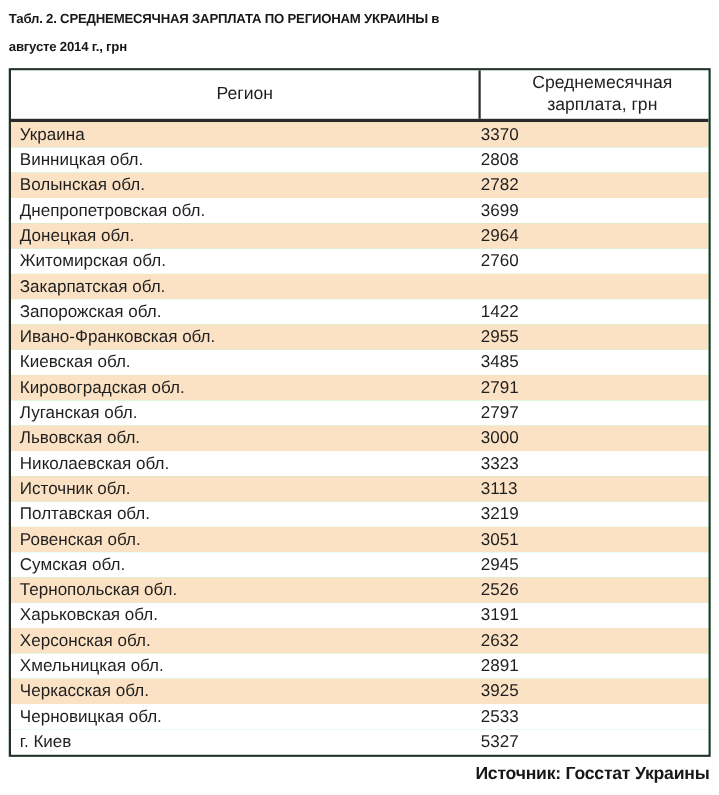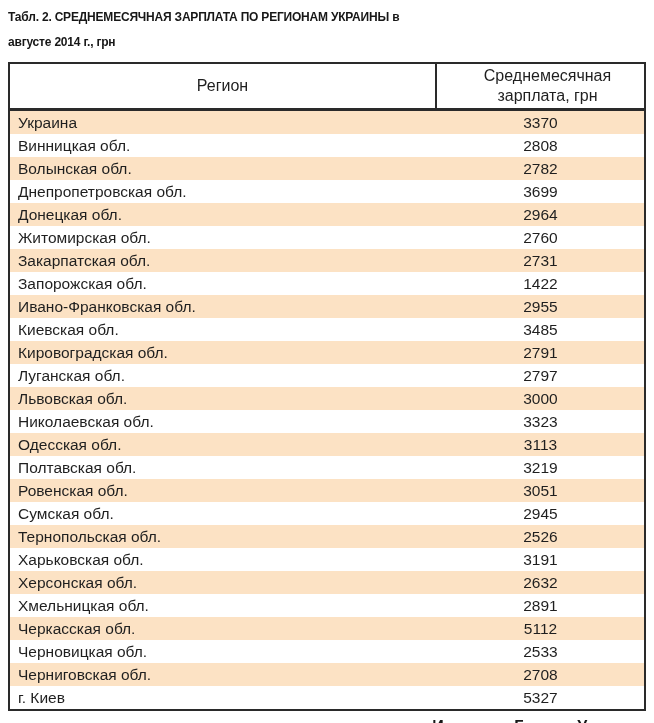--- a/index.html
+++ b/index.html
@@ -52,21 +52,20 @@
   }
   .row.hl { background: #fce2c4; }
   .cell-region {
     flex: 1;
     padding-left: 8px;
     white-space: nowrap;
     overflow: hidden;
   }
   .cell-salary {
     width: 207px;
-    text-align: center;
   }
 
   .source {
     margin-top: 7px;
     text-align: right;
     font-weight: bold;
     font-size: 16px;
     letter-spacing: -0.2px;
     color: #171717;
     padding-right: 1px;
@@ -107,21 +106,20 @@
         <div class="row hl">
     <div class="cell-region">Донецкая обл.</div>
     <div class="cell-salary">2964</div>
   </div>
         <div class="row">
     <div class="cell-region">Житомирская обл.</div>
     <div class="cell-salary">2760</div>
   </div>
         <div class="row hl">
     <div class="cell-region">Закарпатская обл.</div>
-    <div class="cell-salary">2731</div>
   </div>
         <div class="row">
     <div class="cell-region">Запорожская обл.</div>
     <div class="cell-salary">1422</div>
   </div>
         <div class="row hl">
     <div class="cell-region">Ивано-Франковская обл.</div>
     <div class="cell-salary">2955</div>
   </div>
         <div class="row">
@@ -138,21 +136,21 @@
   </div>
         <div class="row hl">
     <div class="cell-region">Львовская обл.</div>
     <div class="cell-salary">3000</div>
   </div>
         <div class="row">
     <div class="cell-region">Николаевская обл.</div>
     <div class="cell-salary">3323</div>
   </div>
         <div class="row hl">
-    <div class="cell-region">Одесская обл.</div>
+    <div class="cell-region">Источник обл.</div>
     <div class="cell-salary">3113</div>
   </div>
         <div class="row">
     <div class="cell-region">Полтавская обл.</div>
     <div class="cell-salary">3219</div>
   </div>
         <div class="row hl">
     <div class="cell-region">Ровенская обл.</div>
     <div class="cell-salary">3051</div>
   </div>
@@ -171,29 +169,25 @@
         <div class="row hl">
     <div class="cell-region">Херсонская обл.</div>
     <div class="cell-salary">2632</div>
   </div>
         <div class="row">
     <div class="cell-region">Хмельницкая обл.</div>
     <div class="cell-salary">2891</div>
   </div>
         <div class="row hl">
     <div class="cell-region">Черкасская обл.</div>
-    <div class="cell-salary">5112</div>
+    <div class="cell-salary">3925</div>
   </div>
         <div class="row">
     <div class="cell-region">Черновицкая обл.</div>
     <div class="cell-salary">2533</div>
-  </div>
-        <div class="row hl">
-    <div class="cell-region">Черниговская обл.</div>
-    <div class="cell-salary">2708</div>
   </div>
         <div class="row">
     <div class="cell-region">г. Киев</div>
     <div class="cell-salary">5327</div>
   </div>
       </div>
   </div>
 
   <div class="source">Источник: Госстат Украины</div>
 

